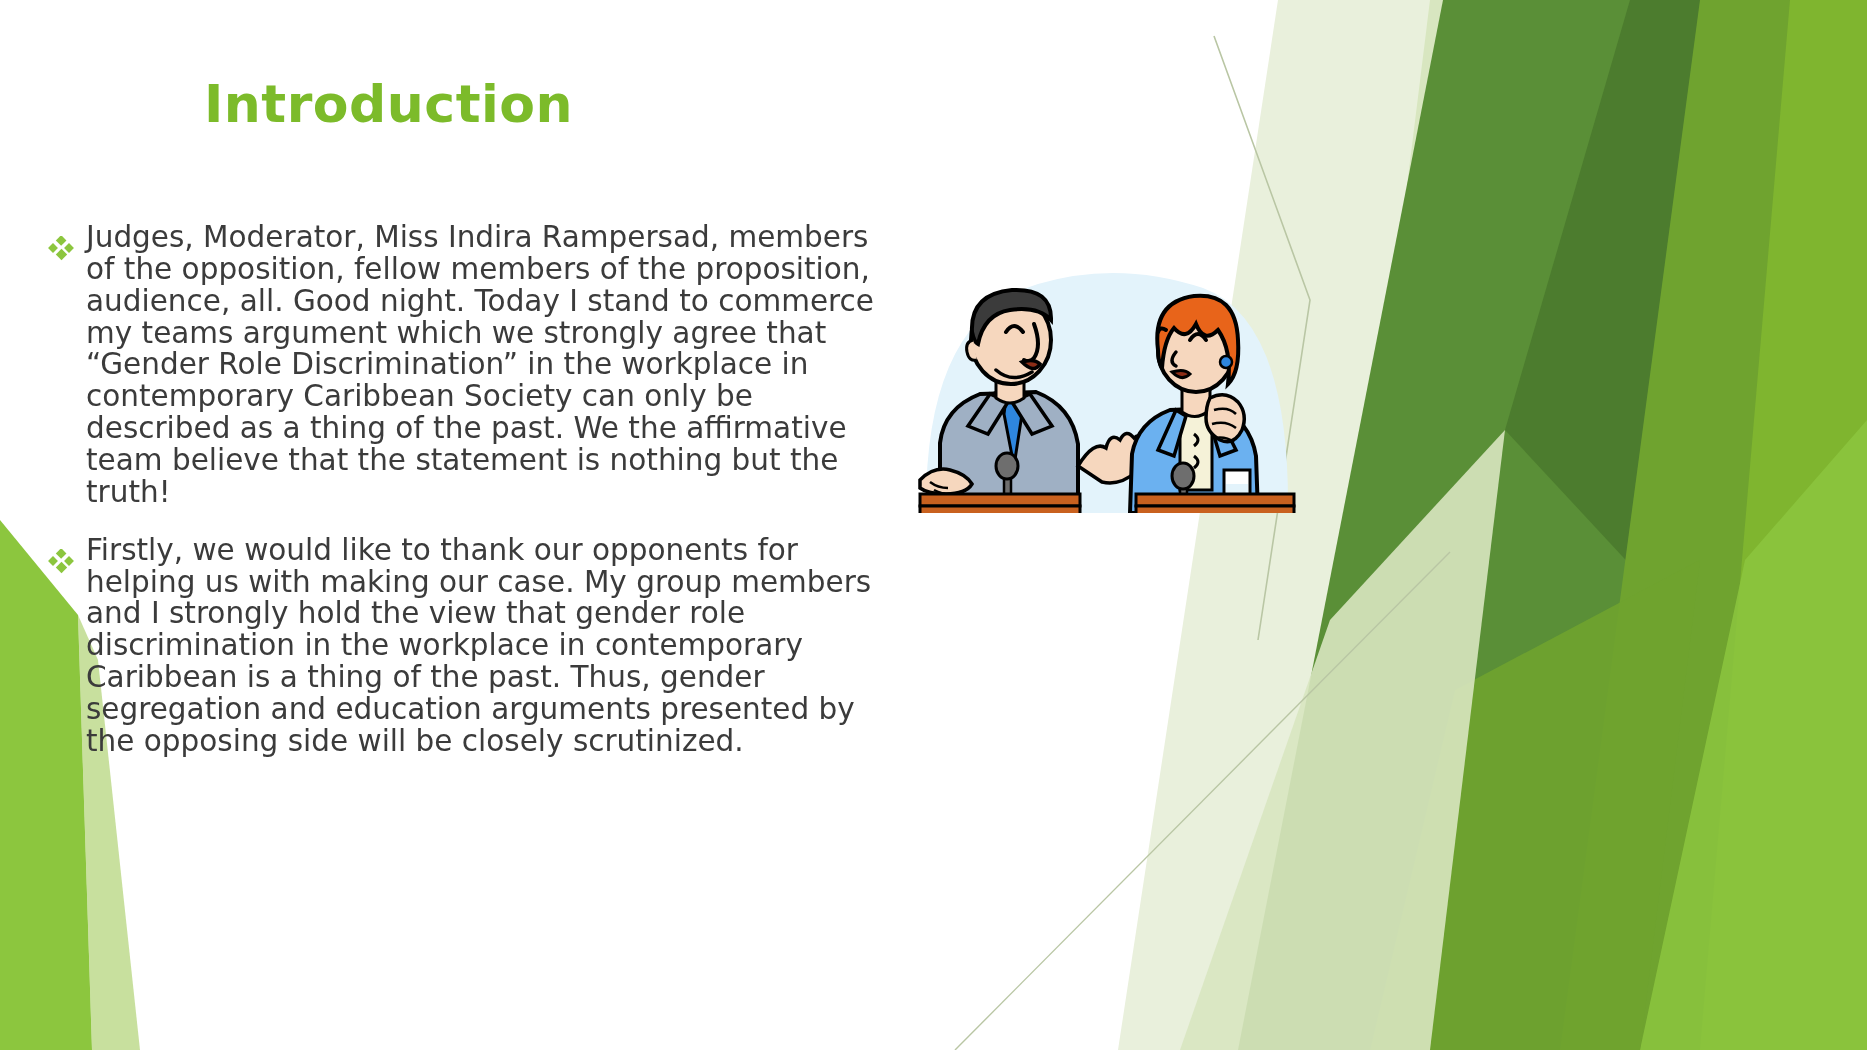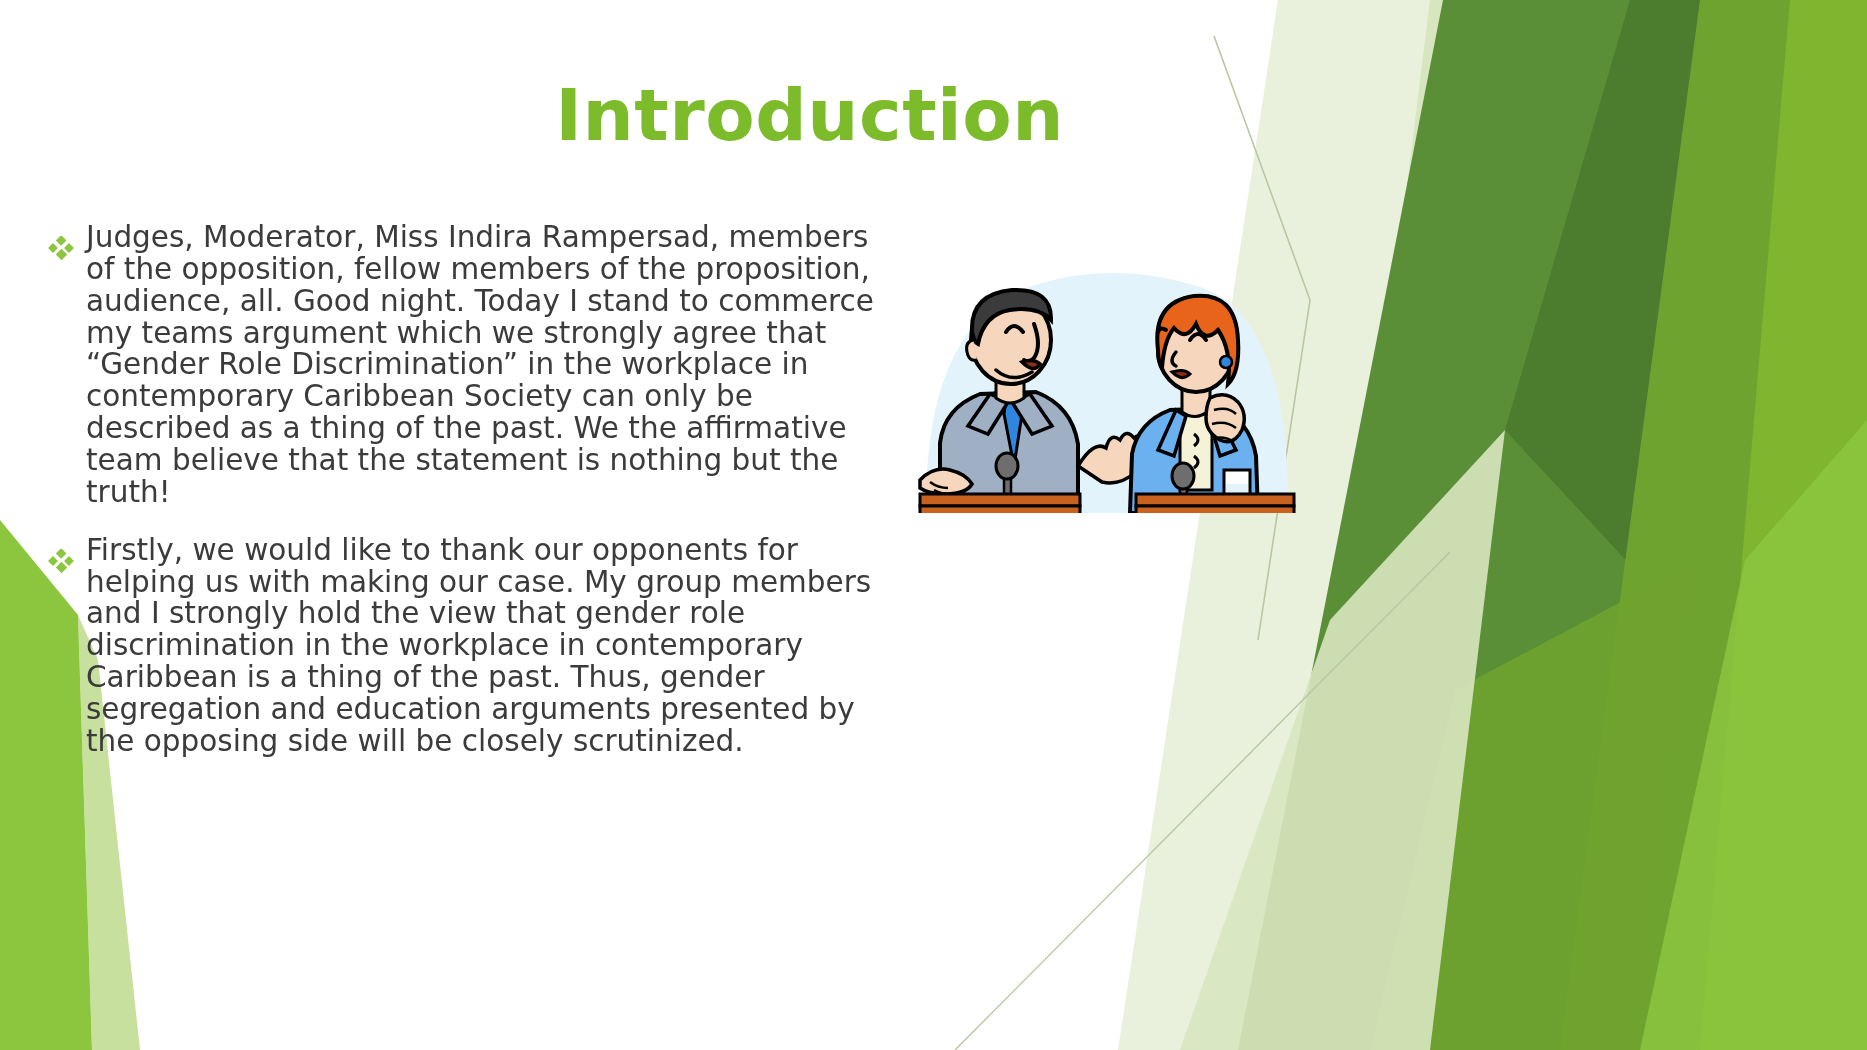--- a/index.html
+++ b/index.html
@@ -6,23 +6,23 @@
   body{width:1867px;height:1050px;overflow:hidden;
        font-family:"DejaVu Sans","Liberation Sans",sans-serif;}
   .slide{position:relative;width:1867px;height:1050px;background:#ffffff;overflow:hidden;}
 
   
   .deco{position:absolute;inset:0;pointer-events:none;}
   .deco svg{display:block;width:1867px;height:1050px;}
 
   
   .title{
-    position:absolute;left:184px;top:76px;width:880px;
-    text-align:right;
-    font-size:72px;font-weight:bold;line-height:1.1;
+    position:absolute;left:204px;top:76px;width:880px;
+    text-align:left;
+    font-size:52px;font-weight:bold;line-height:1.1;
     color:#7CBB2A;letter-spacing:0.5px;
     font-family:"DejaVu Sans","Liberation Sans",sans-serif;
   }
 
   
   .body{position:absolute;left:40px;top:222px;width:860px;}
   .bullet-row{display:flex;align-items:flex-start;margin-bottom:26px;justify-content:flex-end;}
   .bullet-mark{
     flex:0 0 auto;width:46px;padding-top:14px;
     text-align:left;line-height:1;

